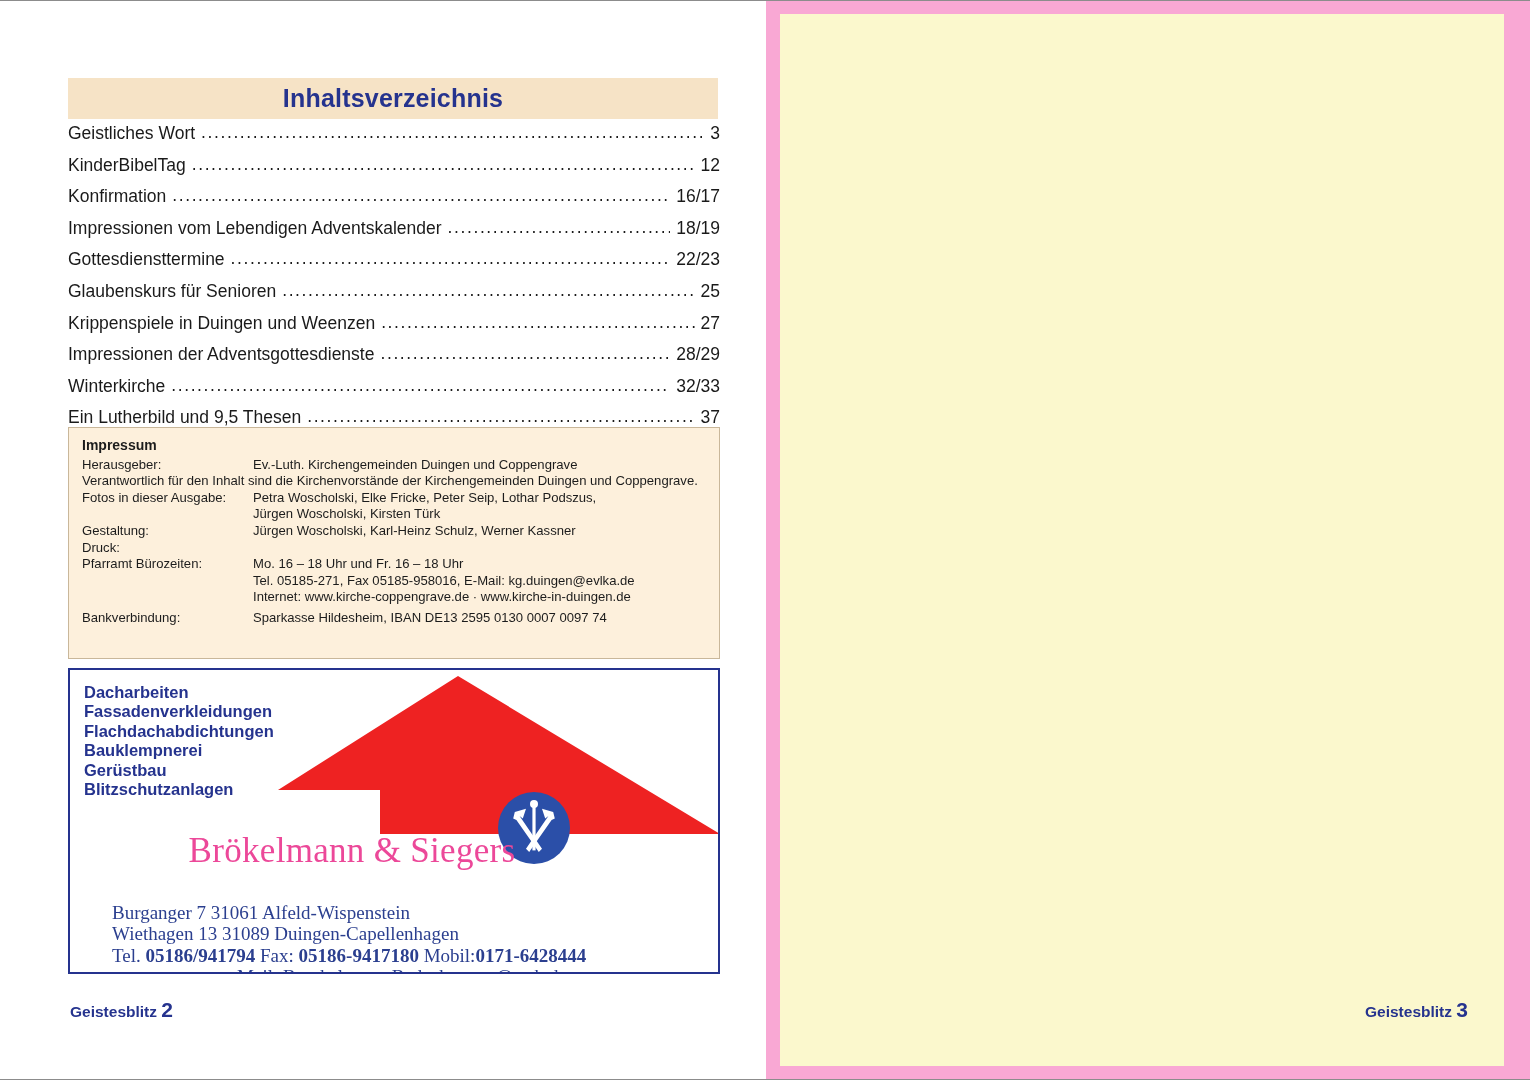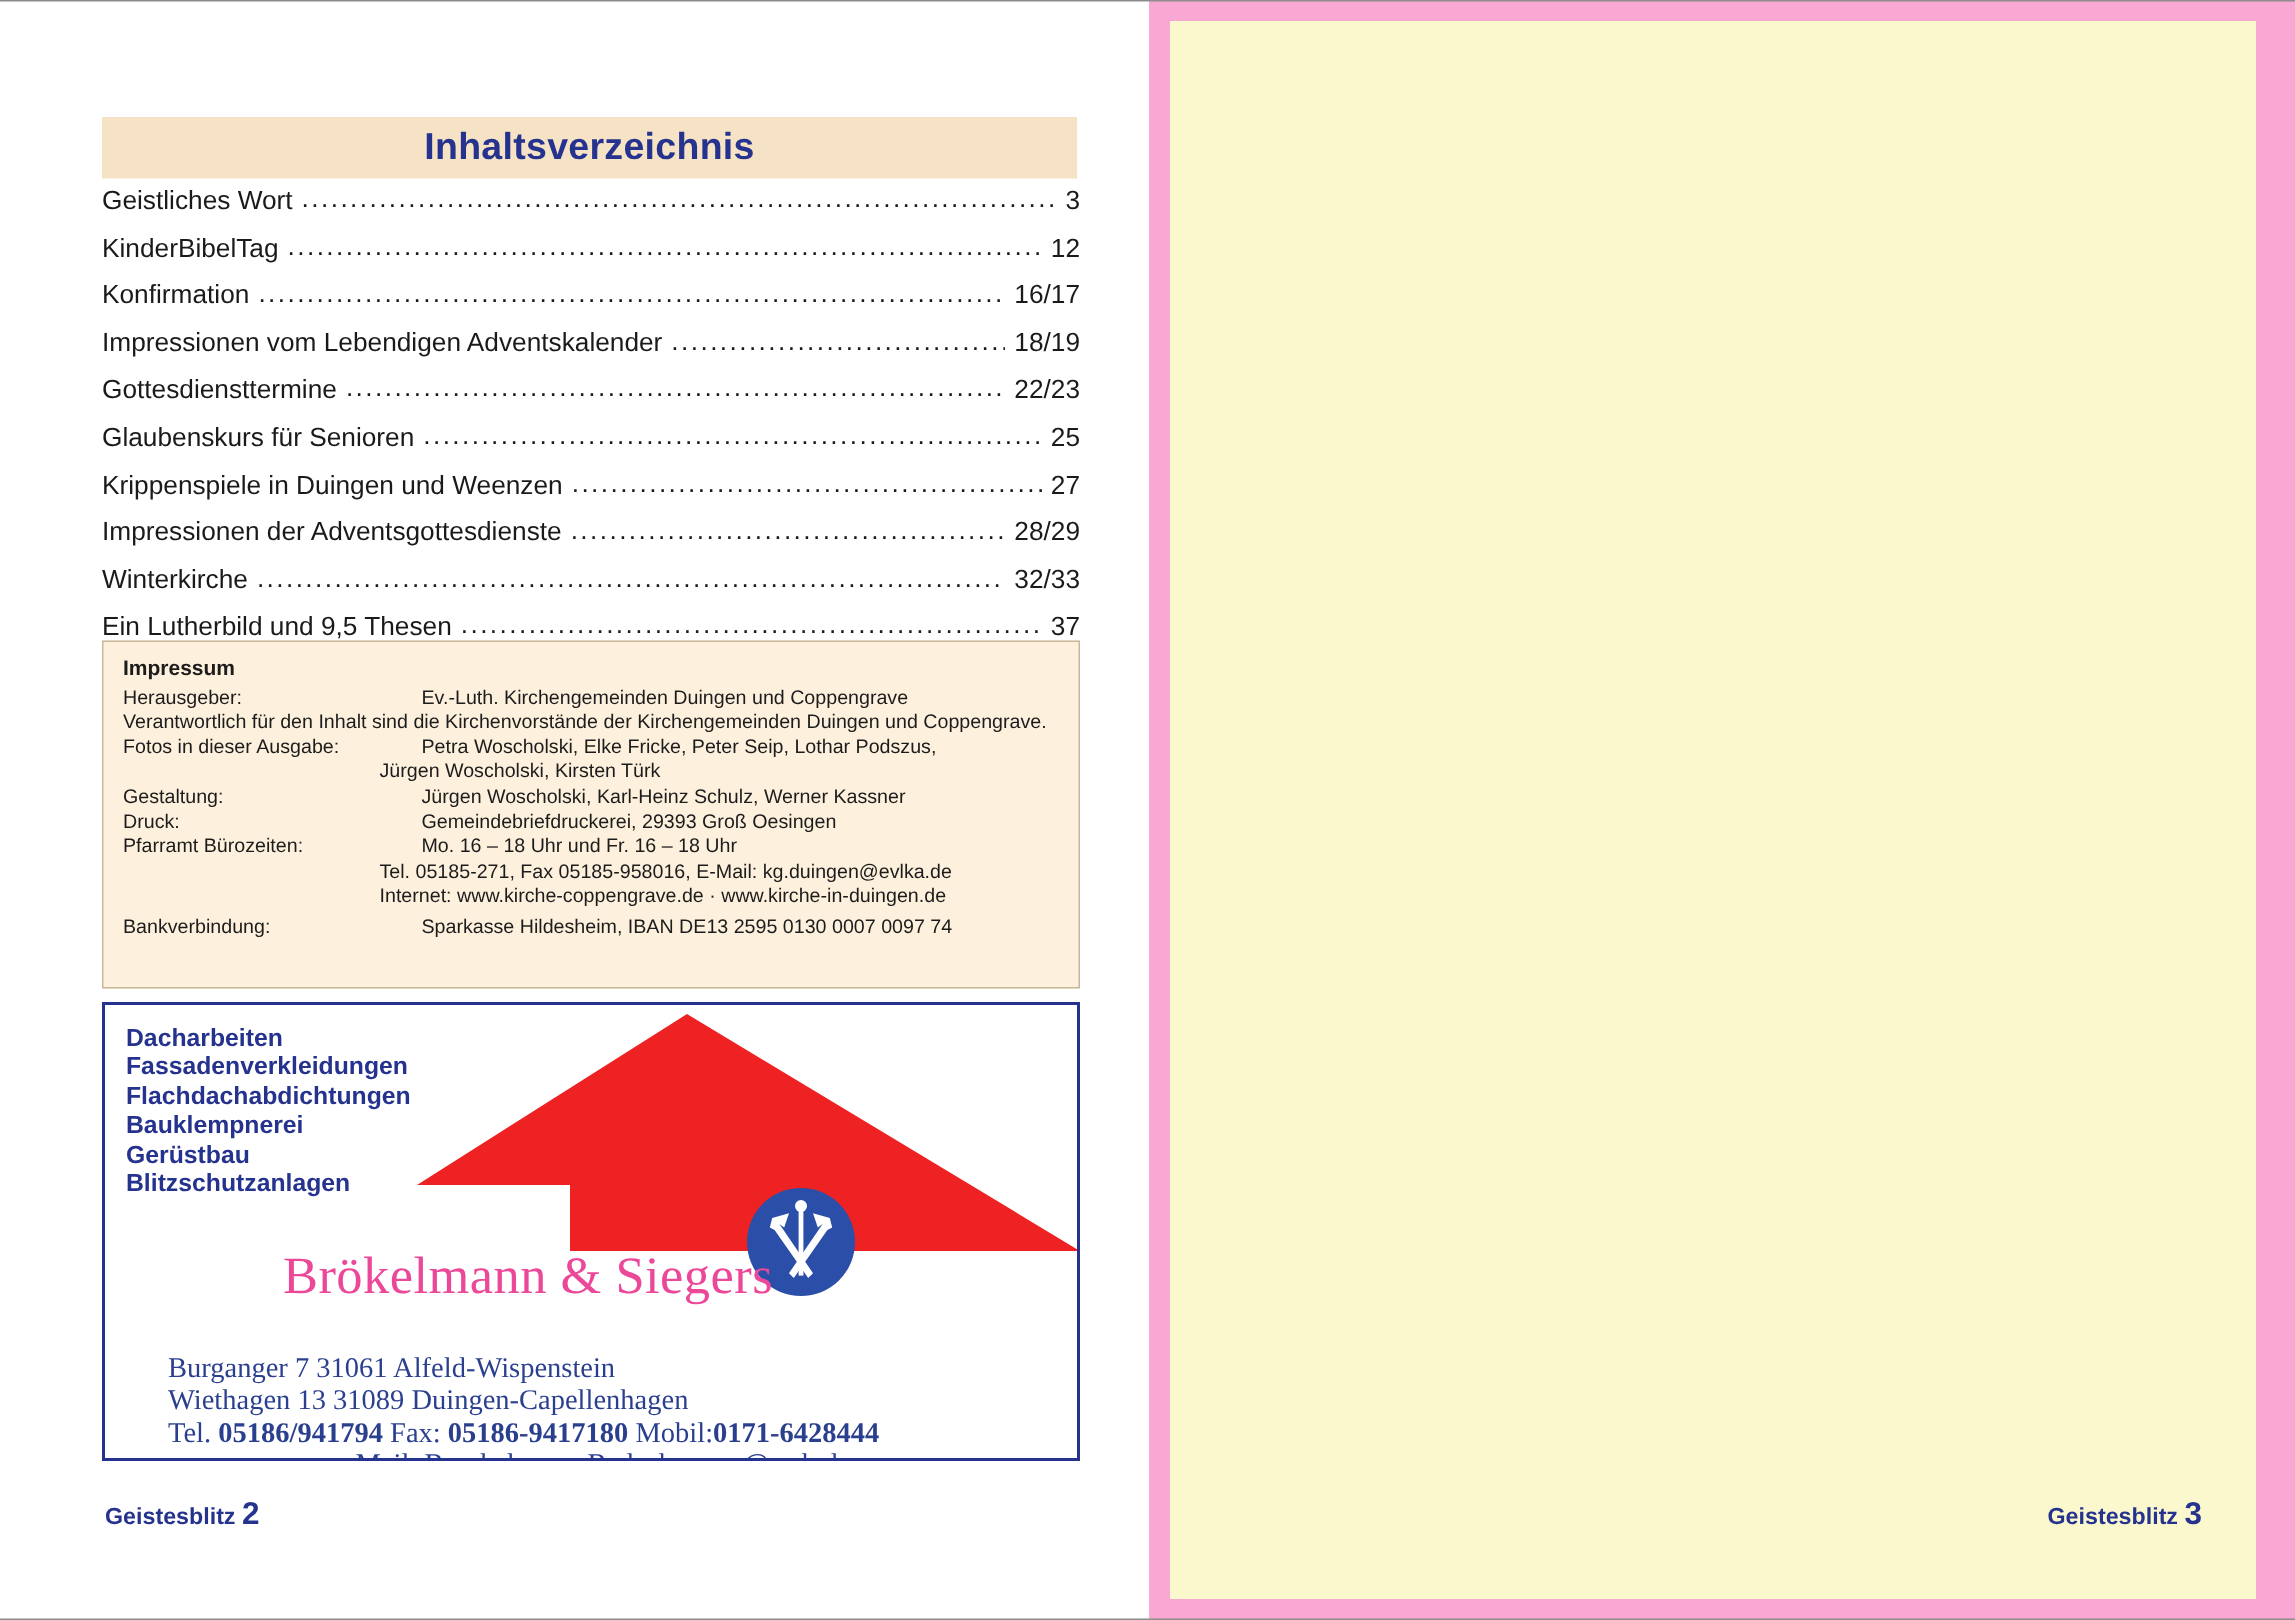--- a/index.html
+++ b/index.html
@@ -63,21 +63,21 @@
     position:absolute;left:68px;top:427px;width:652px;height:232px;
     background:#fdf0dc;
     border:1px solid #c9b79a;
     box-sizing:border-box;
     padding:9px 12px 0 13px;
     font-size:13.1px;color:#1c1c1c;line-height:16.6px;
   }
   #impressum .imp-head{font-weight:bold;font-size:14px;padding-bottom:3px;}
   .imp-row{display:flex;}
   .imp-lbl{flex:0 0 171px;}
-  .imp-val{flex:1 1 auto;margin-left:28px;}
+  .imp-val{flex:1 1 auto;}
   .imp-wide{display:block;}
   .imp-indent{padding-left:171px;}
 
   
   #ad{
     position:absolute;left:68px;top:668px;width:652px;height:306px;
     border:2px solid #25338e;
     box-sizing:border-box;
     background:#ffffff;
     overflow:hidden;
@@ -199,21 +199,20 @@
         <span class="imp-lbl">Fotos in dieser Ausgabe:</span>
         <span class="imp-val">Petra Woscholski, Elke Fricke, Peter Seip, Lothar Podszus,</span>
       </div>
       <div class="imp-indent">Jürgen Woscholski, Kirsten Türk</div>
       <div class="imp-row">
         <span class="imp-lbl">Gestaltung:</span>
         <span class="imp-val">Jürgen Woscholski, Karl-Heinz Schulz, Werner Kassner</span>
       </div>
       <div class="imp-row">
         <span class="imp-lbl">Druck:</span>
-        <span class="imp-val">Gemeindebriefdruckerei, 29393 Groß Oesingen</span>
       </div>
       <div class="imp-row">
         <span class="imp-lbl">Pfarramt Bürozeiten:</span>
         <span class="imp-val">Mo. 16 – 18 Uhr und Fr. 16 – 18 Uhr</span>
       </div>
       <div class="imp-indent">Tel. 05185-271, Fax 05185-958016, E-Mail: kg.duingen@evlka.de</div>
       <div class="imp-indent">Internet: www.kirche-coppengrave.de · www.kirche-in-duingen.de</div>
       <div class="imp-row" style="padding-top:4px;">
         <span class="imp-lbl">Bankverbindung:</span>
         <span class="imp-val">Sparkasse Hildesheim, IBAN DE13 2595 0130 0007 0097 74</span>

